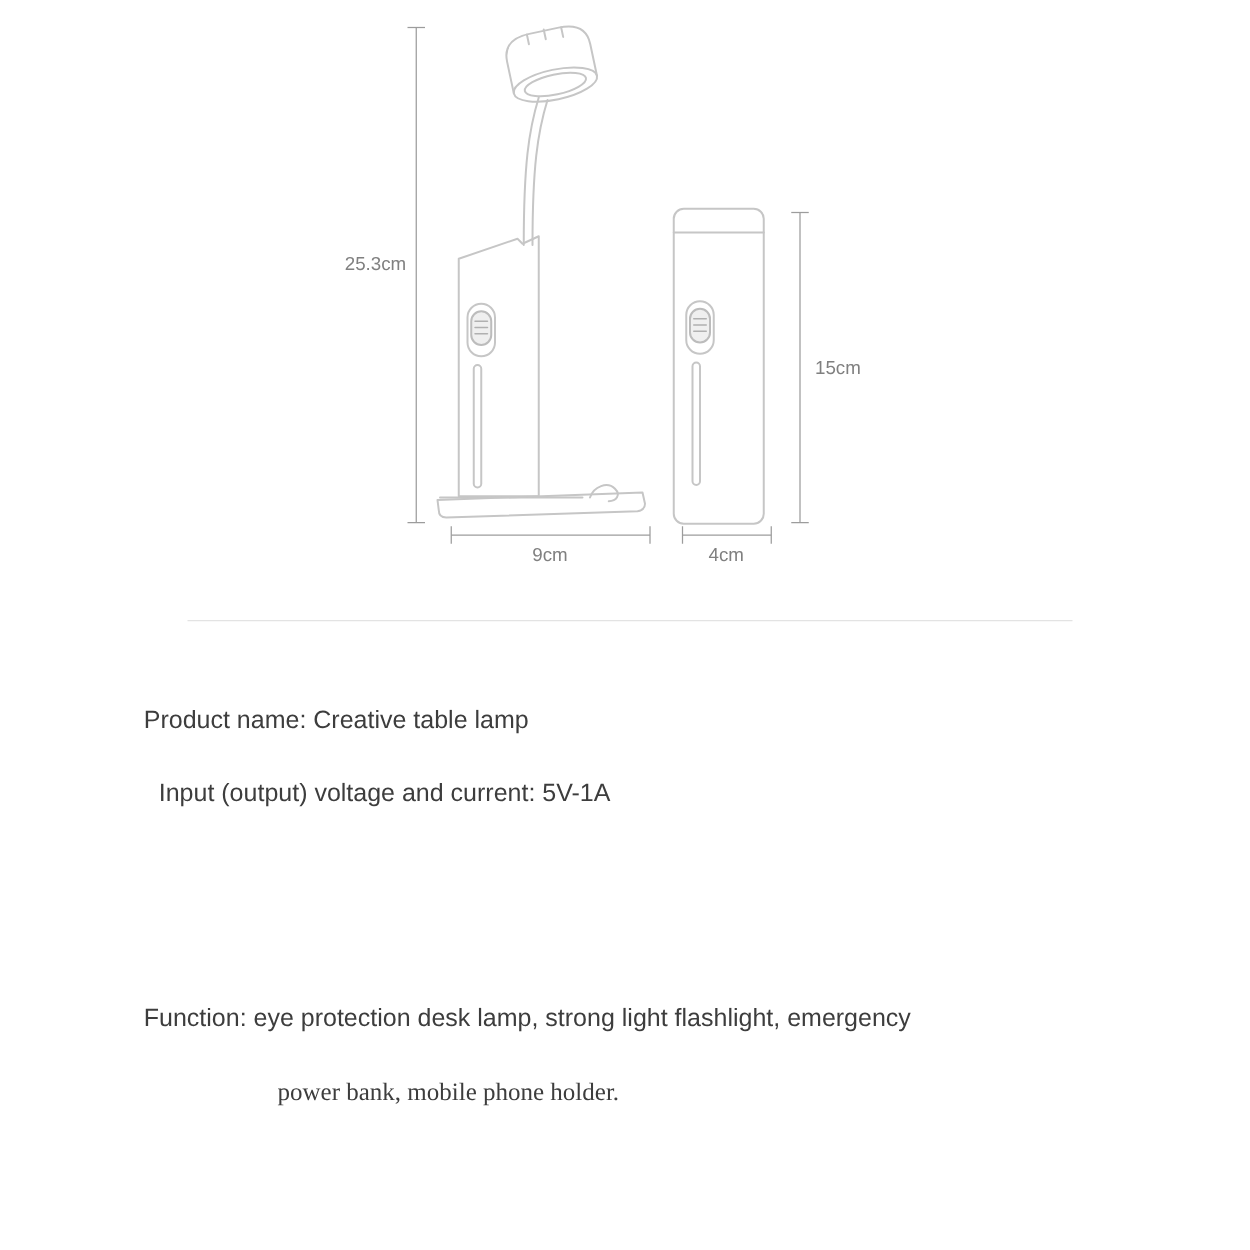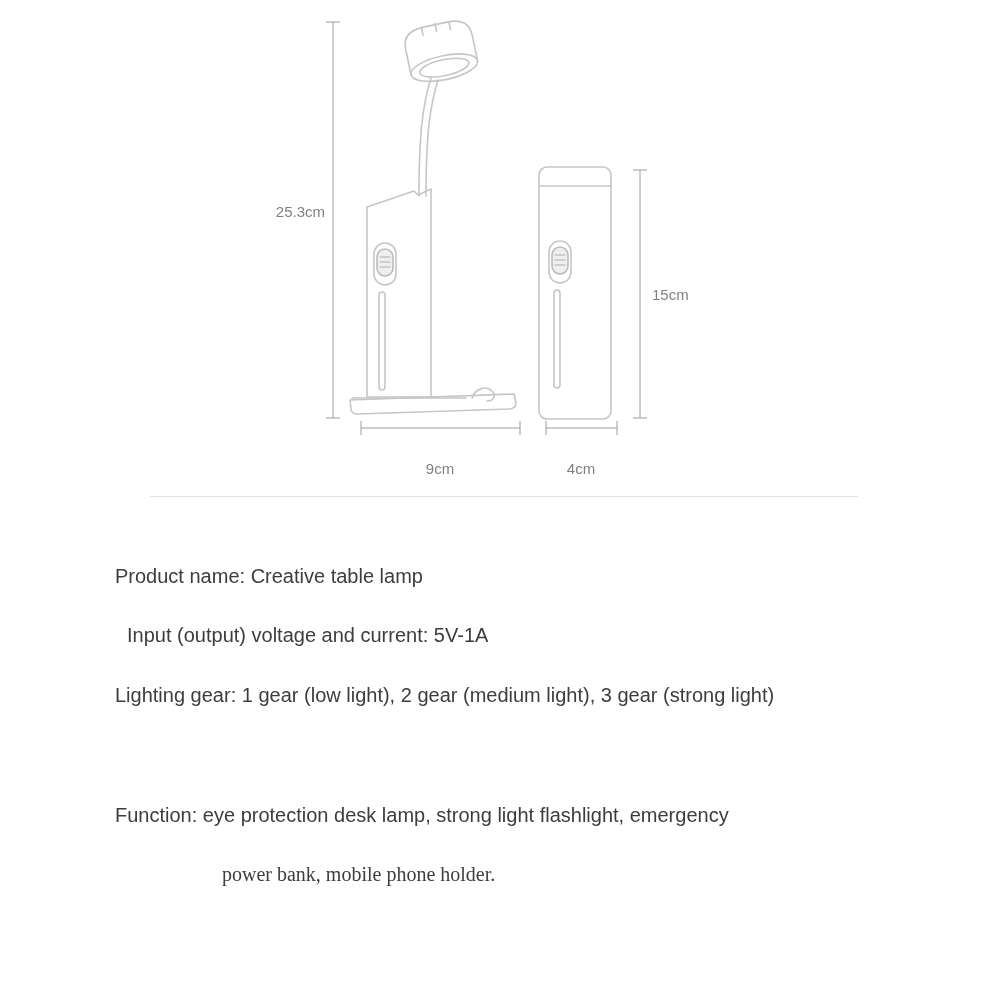--- a/index.html
+++ b/index.html
@@ -107,32 +107,31 @@
       <line x1="633" y1="418" x2="647" y2="418"></line>
 
       <line x1="546" y1="428" x2="617" y2="428"></line>
       <line x1="546" y1="421" x2="546" y2="435"></line>
       <line x1="617" y1="421" x2="617" y2="435"></line>
     </g>
   </svg>
 
   <div class="dim-label right" style="left:230px; top:203px; width:95px;">25.3cm</div>
 
-  <div class="dim-label center" style="left:390px; top:460px; width:100px;">9cm</div>
+  <div class="dim-label center" style="left:390px; top:436px; width:100px;">9cm</div>
 
   <div class="dim-label" style="left:652px; top:286px;text-align:center;">15cm</div>
 
-  <div class="dim-label center" style="left:531px; top:460px; width:100px;">4cm</div>
+  <div class="dim-label center" style="left:531px; top:436px; width:100px;">4cm</div>
 
   <div class="divider"></div>
 
   <div class="spec-line" style="top:564px;">Product name: Creative table lamp</div>
 
   <div class="spec-line" style="top:623px;margin-left:12px;">Input (output) voltage and current: 5V-1A</div>
 
-  <div class="spec-line" style="top:683px;">Lighting gear: 1 gear (low light), 2 gear (medium light), 3 gear (strong light)</div>
 
 
   <div class="spec-line" style="top:803px;">Function: eye protection desk lamp, strong light flashlight, emergency</div>
 
   <div class="spec-line" style="top:862px; left:222px;font-family:Liberation Serif, serif;">power bank, mobile phone holder.</div>
 
 </div>
 
 </body></html>

